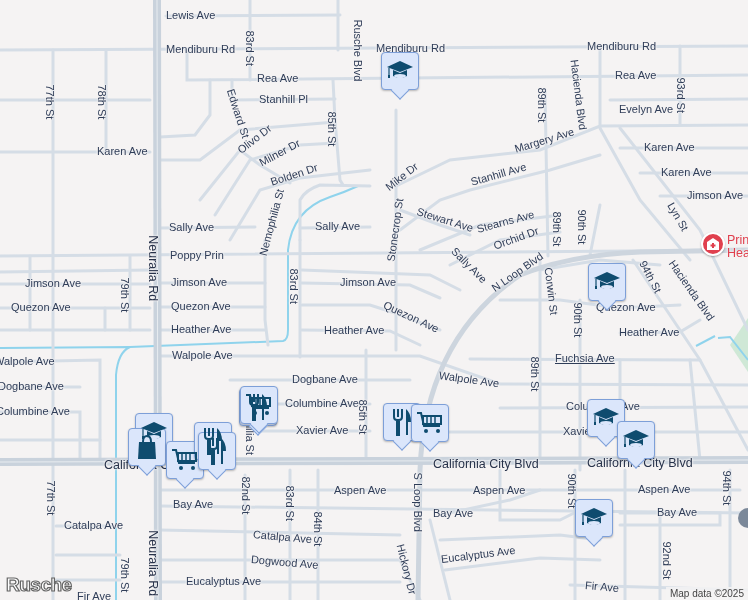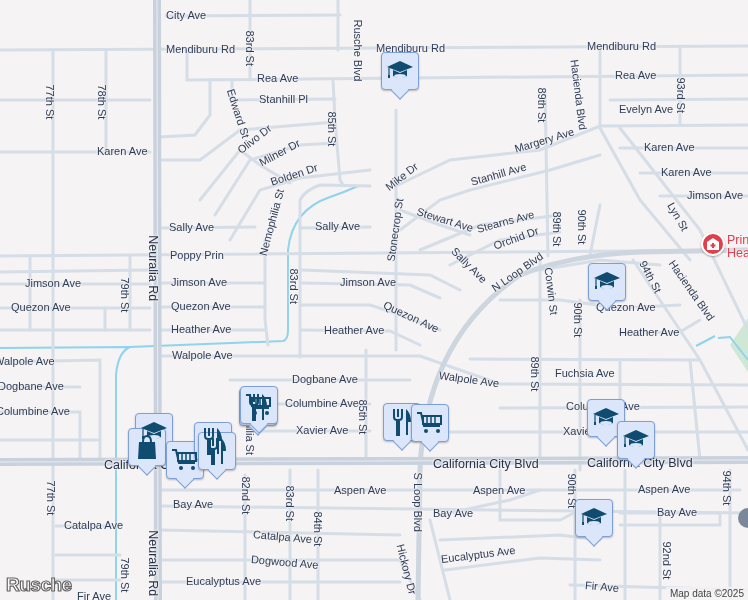--- a/index.html
+++ b/index.html
@@ -138,21 +138,21 @@
       <path d="M0 462 L748 460"></path>
       <path d="M157 0 L158 600"></path>
     </g>
     <g fill="none" stroke="#e8ecf0" stroke-width="1">
       <path d="M0 462 L748 460"></path>
       <path d="M157 0 L158 600"></path>
     </g>
   </svg>
 
   <div id="labels">
-      <div class="lbl" style="left: 166px; top: 10px;">City Ave</div>
+      <div class="lbl" style="left: 166px; top: 10px;">Lewis Ave</div>
       <div class="lbl" style="left: 166px; top: 44px;">Mendiburu Rd</div>
       <div class="lbl" style="left: 376px; top: 43px;">Mendiburu Rd</div>
       <div class="lbl" style="left: 587px; top: 41px;">Mendiburu Rd</div>
       <div class="lbl" style="left: 257px; top: 73px;">Rea Ave</div>
       <div class="lbl" style="left: 615px; top: 70px;">Rea Ave</div>
       <div class="lbl" style="left: 259px; top: 94px;">Stanhill Pl</div>
       <div class="lbl" style="left: 619px; top: 104px;">Evelyn Ave</div>
       <div class="lbl" style="left: 97px; top: 146px;">Karen Ave</div>
       <div class="lbl" style="left: 644px; top: 142px;">Karen Ave</div>
       <div class="lbl" style="left: 661px; top: 167px;">Karen Ave</div>
@@ -174,21 +174,21 @@
       <div class="lbl" style="left: 25px; top: 278px;">Jimson Ave</div>
       <div class="lbl" style="left: 171px; top: 277px;">Jimson Ave</div>
       <div class="lbl" style="left: 340px; top: 277px;">Jimson Ave</div>
       <div class="lbl" style="left: 11px; top: 302px;">Quezon Ave</div>
       <div class="lbl" style="left: 171px; top: 301px;">Quezon Ave</div>
       <div class="lbl" style="left: 384px; top: 299px; transform: rotate(25deg);">Quezon Ave</div>
       <div class="lbl" style="left: 596px; top: 302px;">Quezon Ave</div>
       <div class="lbl" style="left: 171px; top: 324px;">Heather Ave</div>
       <div class="lbl" style="left: 324px; top: 325px;">Heather Ave</div>
       <div class="lbl" style="left: 619px; top: 327px;">Heather Ave</div>
-      <div class="lbl" style="left: 555px; top: 368px;">Fuchsia Ave</div>
+      <div class="lbl" style="left: 555px; top: 353px; text-decoration: underline;">Fuchsia Ave</div>
       <div class="lbl" style="left: -6px; top: 356px;">Walpole Ave</div>
       <div class="lbl" style="left: 172px; top: 350px;">Walpole Ave</div>
       <div class="lbl" style="left: 439px; top: 370px; transform: rotate(8deg);">Walpole Ave</div>
       <div class="lbl" style="left: -2px; top: 381px;">Dogbane Ave</div>
       <div class="lbl" style="left: 292px; top: 374px;">Dogbane Ave</div>
       <div class="lbl" style="left: -4px; top: 406px;">Columbine Ave</div>
       <div class="lbl" style="left: 285px; top: 398px;">Columbine Ave</div>
       <div class="lbl" style="left: 566px; top: 401px;">Columbine Ave</div>
       <div class="lbl" style="left: 296px; top: 425px;">Xavier Ave</div>
       <div class="lbl" style="left: 563px; top: 426px;">Xavier Ave</div>

